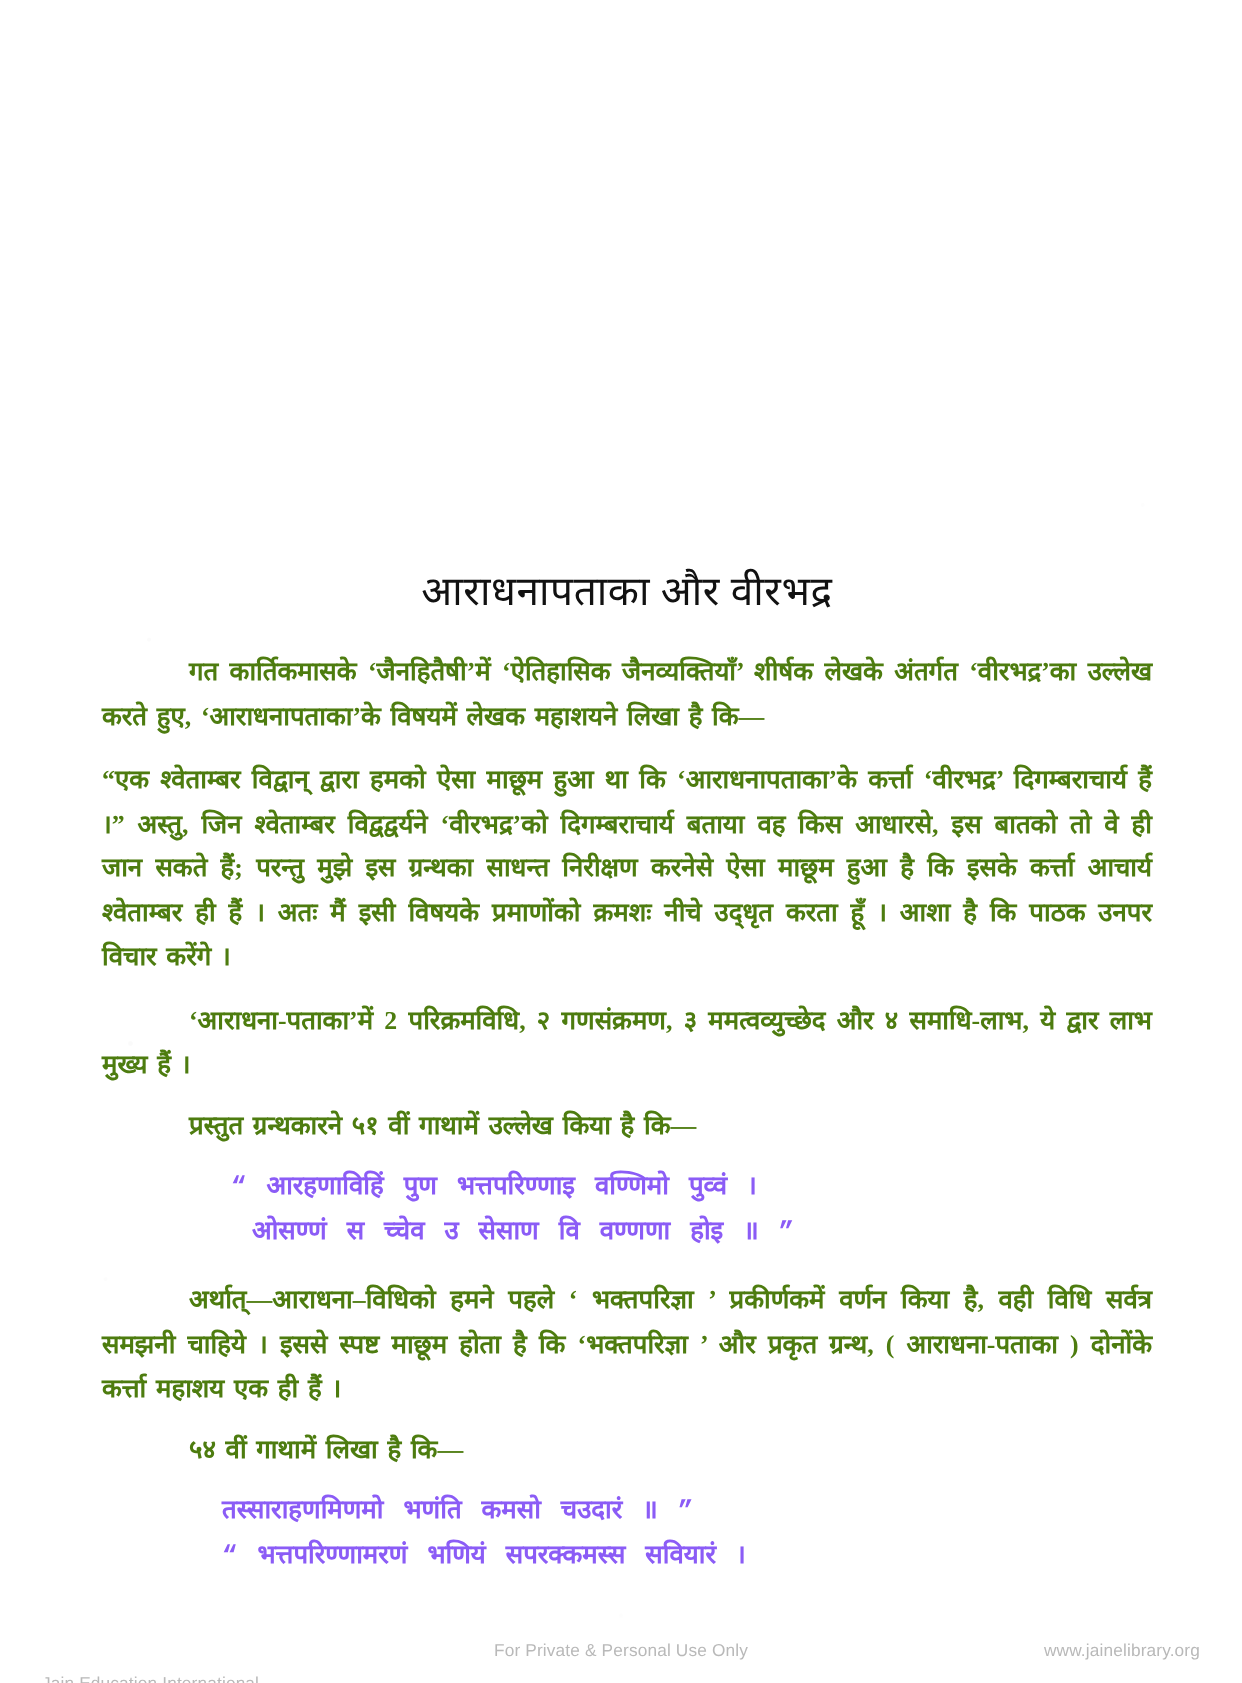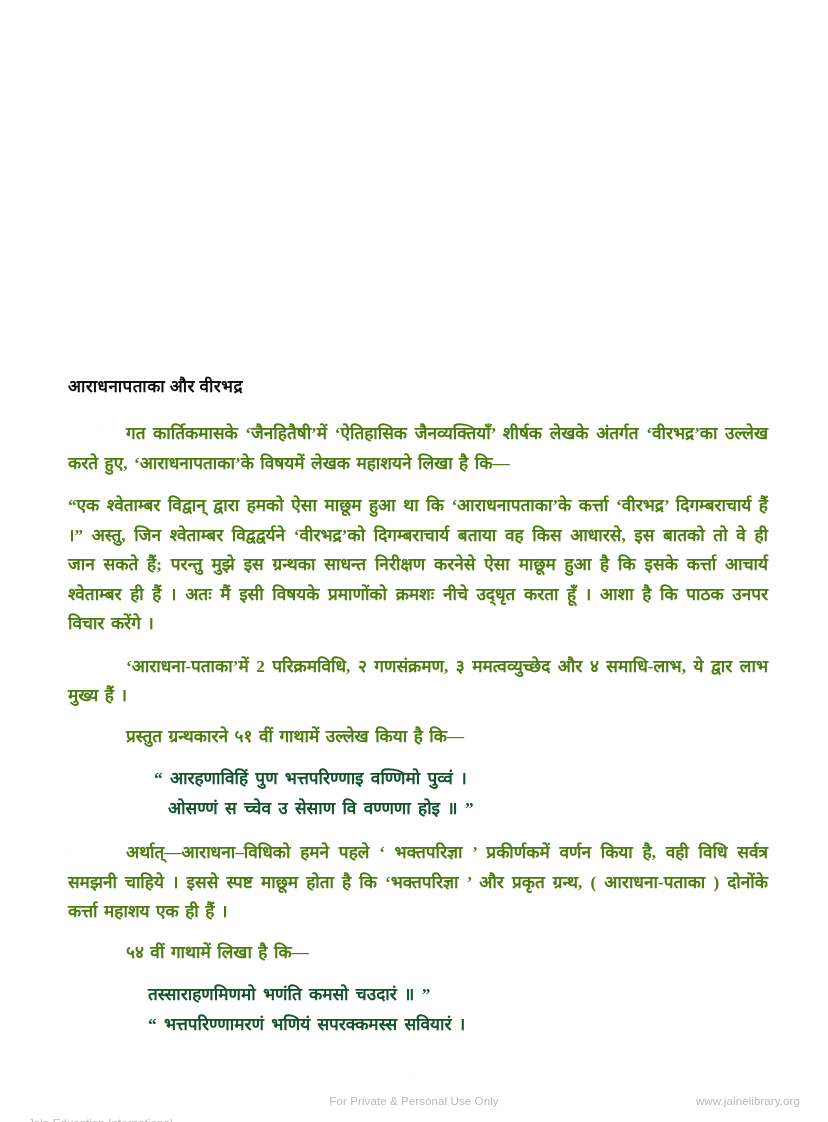--- a/index.html
+++ b/index.html
@@ -38,22 +38,23 @@
 
   
   #textblock {
     position: absolute;
     left: 68px;
     top: 374px;
     width: 700px;
   }
 
   .doc-title {
-    font-size: 17px;
-    font-weight: 700;
+    text-align: center;
+    font-size: 27px;
+    font-weight: 400;
     letter-spacing: .4px;
     color: #111111;
     margin: 0 0 22px 0;
     font-family: "Liberation Serif", "DejaVu Serif", serif;
     text-rendering: optimizeLegibility;
   }
 
   .para {
     margin: 0 0 13px 0;
     font-size: 17.2px;
@@ -73,23 +74,24 @@
   .para.lead {
     text-align: left;
     text-align-last: left;
   }
 
   
   .verse {
     margin: 4px 0 14px 0;
     font-size: 17.2px;
     line-height: 30px;
-    color: #14532d;
+    color: #8b5cf6;
     font-weight: 600;
     word-spacing: 3px;
+    font-family: Liberation Mono, monospace;
   }
   .verse .vline { display: block; white-space: pre; }
   .verse .vline.l1 { padding-left: 86px; }
   .verse .vline.l2 { padding-left: 100px; }
 
   .verse.v2 .vline.l1 { padding-left: 80px; }
   .verse.v2 .vline.l2 { padding-left: 80px; }
 
   
   #footer {

